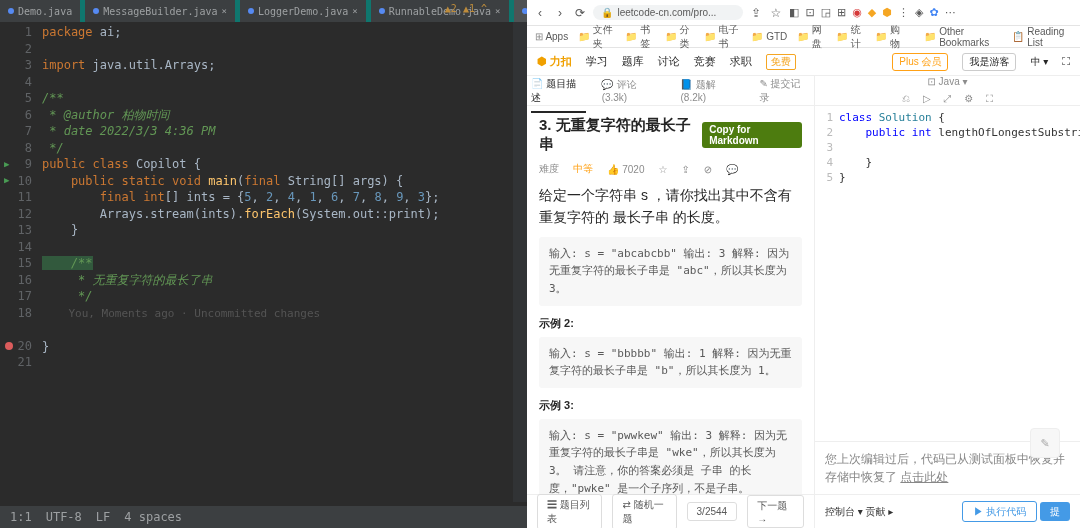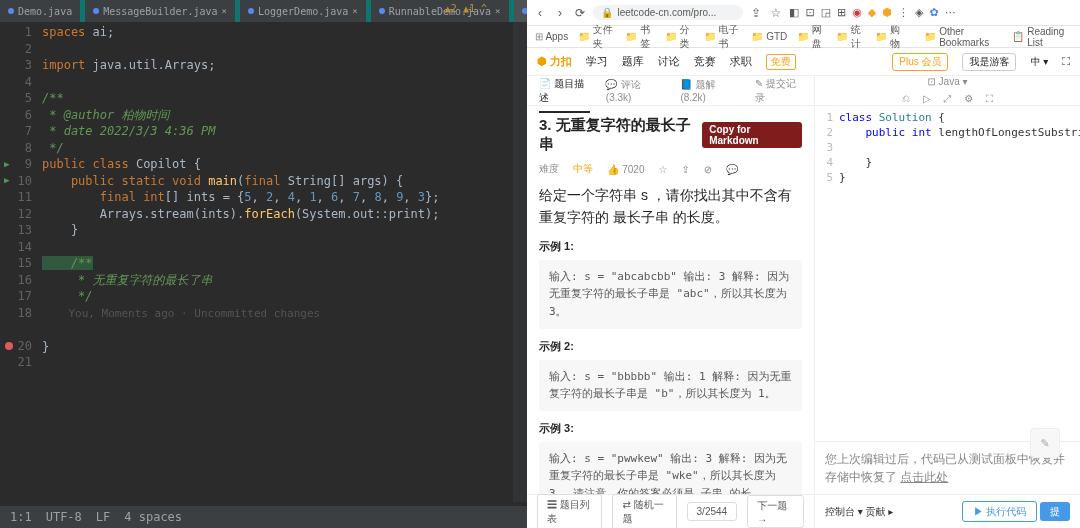--- a/index.html
+++ b/index.html
@@ -35,25 +35,25 @@
 .ext-ic { font-size: 11px; color: #5a5a5a; }
 .bookbar { height: 22px; background: #fff; border-bottom: 1px solid #e4e4e4; display: flex; align-items: center; gap: 10px; padding: 0 8px; font-size: 10px; color: #5a5a5a; }
 .bk { display: flex; align-items: center; gap: 2px; }
 .bk-ic { color: #8a8a8a; font-size: 10px; }
 .lc-top { height: 28px; border-bottom: 1px solid #eee; display: flex; align-items: center; gap: 14px; padding: 0 10px; font-size: 11px; color: #262626; }
 .lc-logo { color: #f0a000; font-weight: bold; }
 .plus-btn { border: 1px solid #ffa116; color: #ffa116; padding: 1px 6px; border-radius: 3px; font-size: 10px; }
 .lc-body { flex: 1; display: flex; overflow: hidden; }
 .lc-left { flex: 1; border-right: 1px solid #eee; display: flex; flex-direction: column; overflow: hidden; }
 .lc-right { width: 265px; display: flex; flex-direction: column; }
-.lc-tabs { height: 30px; border-bottom: 1px solid #eee; display: flex; align-items: center; gap: 16px; padding: 0 12px; font-size: 10px; color: #8c8c8c; }
+.lc-tabs { height: 30px; border-bottom: 1px solid #eee; display: flex; align-items: center; gap: 16px; padding: 0 4px; font-size: 10px; color: #8c8c8c; }
 .lc-tab.active { color: #262626; border-bottom: 2px solid #262626; padding-bottom: 6px; margin-bottom: -8px; }
 .lc-content { flex: 1; overflow: auto; padding: 10px 12px; font-size: 12px; color: #262626; }
 .prob-title { font-size: 15px; font-weight: 600; display: flex; align-items: center; gap: 10px; }
-.copy-btn { background: #7f1d1d; color: #fff; padding: 2px 7px; border-radius: 3px; font-size: 10px; }
+.copy-btn { background: #4d7c0f; color: #fff; padding: 2px 7px; border-radius: 3px; font-size: 10px; }
 .meta { display: flex; gap: 14px; align-items: center; margin: 8px 0; font-size: 10px; color: #8c8c8c; }
 .diff { color: #ffa116; }
 .desc { margin: 8px 0; font-size: 14px; line-height: 1.6; }
 .ex-title { margin-top: 10px; font-weight: 600; font-size: 11px; }
 .ex-box { background: #f7f7f7; border-radius: 3px; padding: 8px 10px; margin: 6px 0; font-size: 11px; font-family: Consolas, monospace; line-height: 1.6; color: #595959; }
 .lc-footer { height: 34px; border-top: 1px solid #eee; display: flex; align-items: center; gap: 10px; padding: 0 10px; font-size: 10px; color: #595959; }
 .f-btn { border: 1px solid #ddd; padding: 3px 9px; border-radius: 3px; }
 .lang-bar { height: 30px; border-bottom: 1px solid #eee; display: flex; align-items: center; justify-content: space-between; padding: 0 10px; font-size: 10px; color: #8c8c8c; flex-direction: column; }
 .code-area { flex: 1; display: flex; font-family: Consolas, monospace; font-size: 11px; padding: 4px 0; }
 .code-gut { width: 24px; text-align: right; color: #bbb; padding: 0 6px; line-height: 15px; }
@@ -117,21 +117,21 @@
         <div class="num">13</div>
         <div class="num">14</div>
         <div class="num">15</div>
         <div class="num">16</div>
         <div class="num">17</div>
         <div class="num">18</div>
         <div class="num"></div>
         <div class="num">20</div>
         <div class="num">21</div>
     </div>
-    <div class="code"><span class="kw">spaces </span><span>ai</span><span>;</span>
+    <div class="code"><span class="kw">package </span><span>ai</span><span>;</span>
 
 <span class="kw">import </span><span>java.util.Arrays</span><span>;</span>
 
 <span class="doc">/**</span>
 <span class="doc"> * </span><span class="tag">@author</span><span class="doc"> 柏物时间</span>
 <span class="doc"> * date 2022/3/3 4:36 PM</span>
 <span class="doc"> */</span>
 <span class="kw">public class </span><span>Copilot </span><span>{</span>
 <span class="kw">    public static void </span><span class="fn">main</span><span>(</span><span class="kw">final </span><span>String[] args) {</span>
 <span class="kw">        final int</span><span>[] ints = {</span><span class="num-lit">5</span><span>, </span><span class="num-lit">2</span><span>, </span><span class="num-lit">4</span><span>, </span><span class="num-lit">1</span><span>, </span><span class="num-lit">6</span><span>, </span><span class="num-lit">7</span><span>, </span><span class="num-lit">8</span><span>, </span><span class="num-lit">9</span><span>, </span><span class="num-lit">3</span><span>};</span>
@@ -255,21 +255,20 @@
         <div class="meta">
           <span>难度</span>
           <span class="diff">中等</span>
           <span>👍 <span>7020</span></span>
           <span>☆</span>
           <span>⇪</span>
           <span>⊘</span>
           <span>💬</span>
         </div>
         <div class="desc">给定一个字符串 s ，请你找出其中不含有重复字符的 最长子串 的长度。</div>
-        <div class="ex-title">示例 1:</div>
         <div class="ex-box">输入: s = "abcabcbb"
 输出: 3
 解释: 因为无重复字符的最长子串是 "abc"，所以其长度为 3。</div>
         <div class="ex-title">示例 2:</div>
         <div class="ex-box">输入: s = "bbbbb"
 输出: 1
 解释: 因为无重复字符的最长子串是 "b"，所以其长度为 1。</div>
         <div class="ex-title">示例 3:</div>
         <div class="ex-box">输入: s = "pwwkew"
 输出: 3

